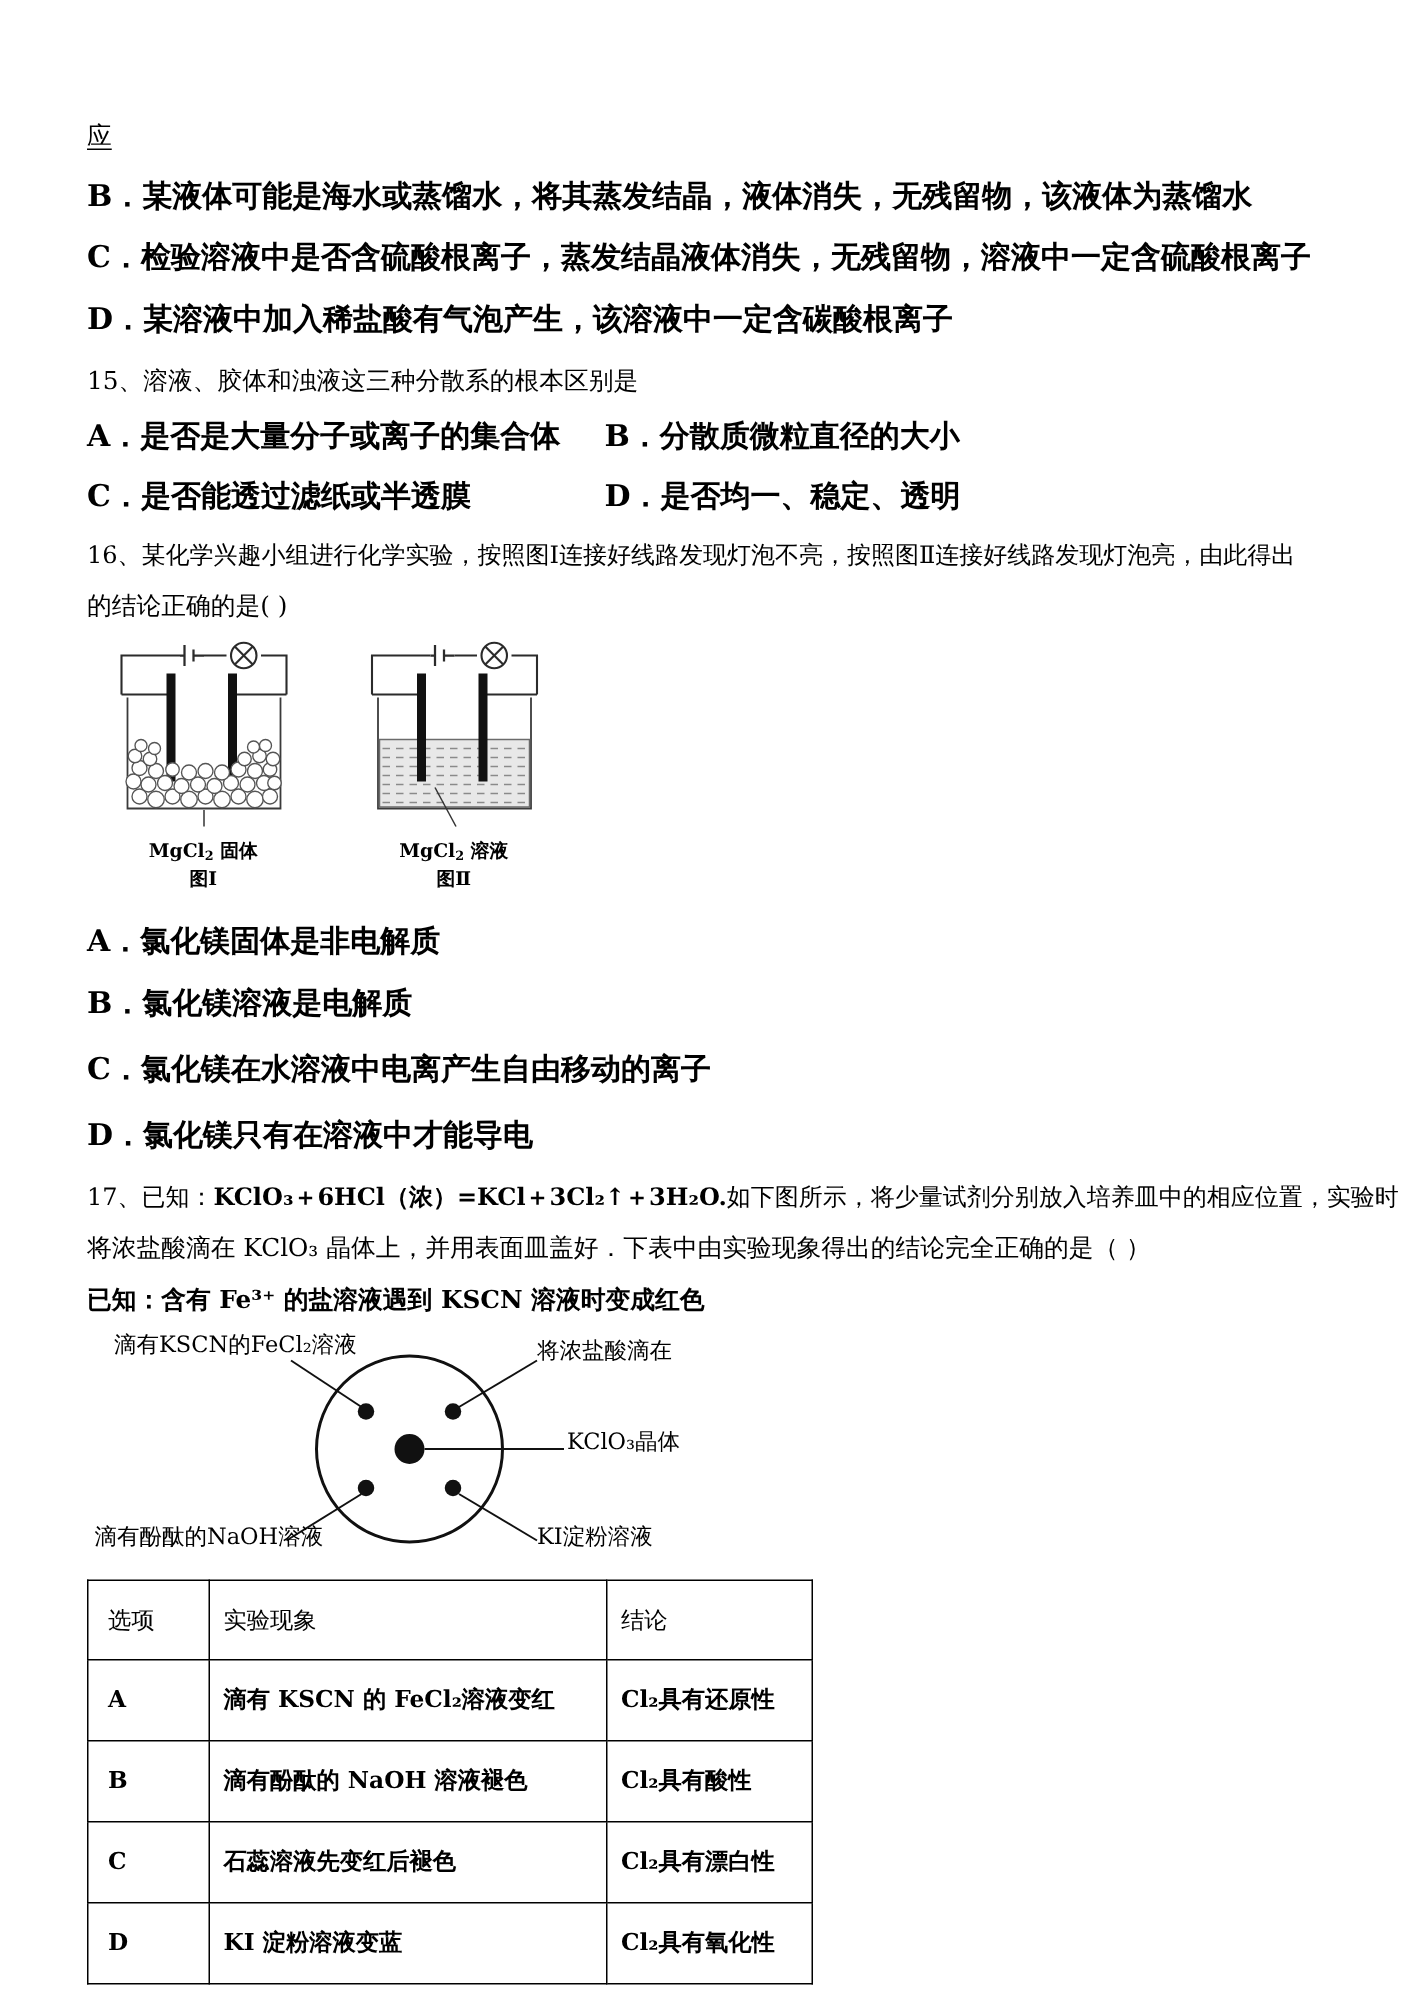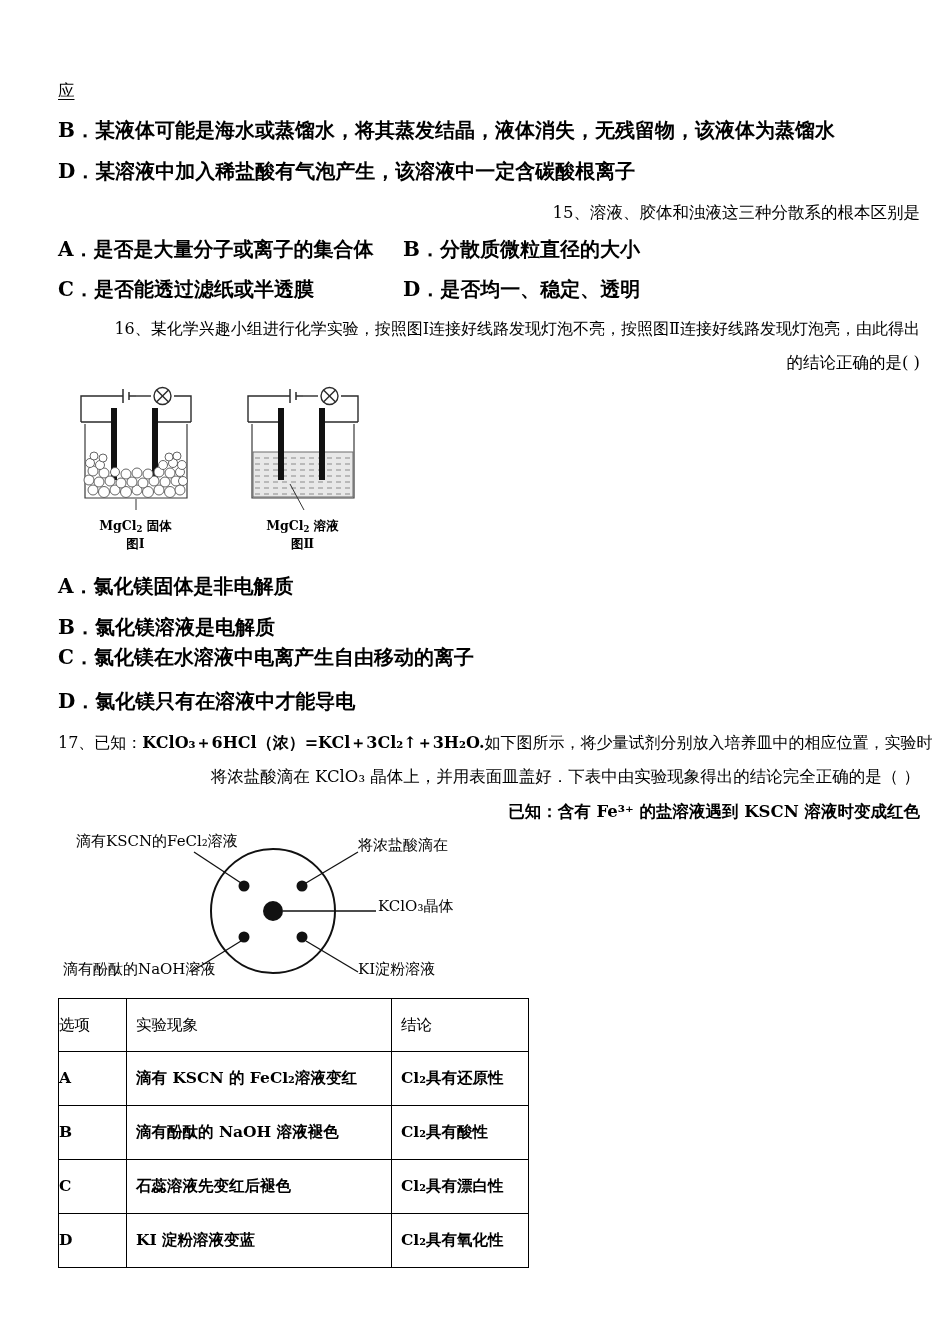--- a/index.html
+++ b/index.html
@@ -44,21 +44,20 @@
   .opt .lbl {
     font-weight: bold;
     font-family: "DejaVu Serif", "Liberation Serif", serif;
   }
   .opt .txt { font-weight: bold; }
   .q {
     font-size: 16.5px;
     line-height: 1.45;
     margin: 0 0 11px 0;
     font-weight: bold;
-    text-align: right;
   }
   .q.reg { font-weight: 400; }
   .qnum { font-weight: 400; }
   .two-col {
     display: flex;
     margin: 0 0 13px 0;
     font-size: 20px;
     font-weight: bold;
   }
   .two-col .c1 { width: 345px; flex: none; }
@@ -105,36 +104,39 @@
     table-layout: fixed;
   }
   table.exp td {
     border: 1px solid #000;
     padding: 9px 9px;
     font-size: 15.5px;
     line-height: 1.3;
     vertical-align: middle;
     font-family: "DejaVu Serif", "Liberation Serif", serif;
   }
-  table.exp td.c-opt { width: 58px; text-align: left; font-weight: bold; padding-left: 0; }
+  table.exp td.c-opt { width: 58px; text-align: left; font-weight: bold; padding-left: 13px; }
   table.exp td.c-phen { width: 246px; }
   table.exp td.c-concl { width: 118px; font-weight: bold; }
   table.exp tr.head td { font-weight: 400; height: 34px; }
   table.exp tr.row td { height: 35px; font-weight: bold; }
 </style>
 </head>
 <body>
 
 <div class="page">
   <div class="content">
 
     <div class="cont-char">应</div>
 
     <div class="opt">
       <span class="lbl">B．</span><span class="txt">某液体可能是海水或蒸馏水，将其蒸发结晶，液体消失，无残留物，该液体为蒸馏水</span>
+    </div>
+    <div class="opt">
+      <span class="lbl">C．</span><span class="txt">检验溶液中是否含硫酸根离子，蒸发结晶液体消失，无残留物，溶液中一定含硫酸根离子</span>
     </div>
     <div class="opt">
       <span class="lbl">D．</span><span class="txt">某溶液中加入稀盐酸有气泡产生，该溶液中一定含碳酸根离子</span>
     </div>
 
     <div class="q reg" style="margin-top:16px;">
       <span class="qnum">15、</span><span>溶液、胶体和浊液这三种分散系的根本区别是</span>
     </div>
     <div class="two-col">
       <div class="c1">
@@ -284,21 +286,21 @@
         <div class="fig-cap" style="width:145px;">
           <span><span>MgCl</span><sub>2</sub> <span>溶液</span></span><br>
           <span>图Ⅱ</span>
         </div>
       </div>
     </div>
 
     <div class="opt" style="margin-top:18px;">
       <span class="lbl">A．</span><span>氯化镁固体是非电解质</span>
     </div>
-    <div class="opt" style="margin-bottom:2px;">
+    <div class="opt" style="margin-bottom:16px;">
       <span class="lbl">B．</span><span>氯化镁溶液是电解质</span>
     </div>
     <div class="opt" style="margin-bottom:16px;">
       <span class="lbl">C．</span><span>氯化镁在水溶液中电离产生自由移动的离子</span>
     </div>
     <div class="opt" style="margin-bottom:16px;">
       <span class="lbl">D．</span><span>氯化镁只有在溶液中才能导电</span>
     </div>
 
     <div class="q" style="white-space:nowrap; font-size:16px;">

